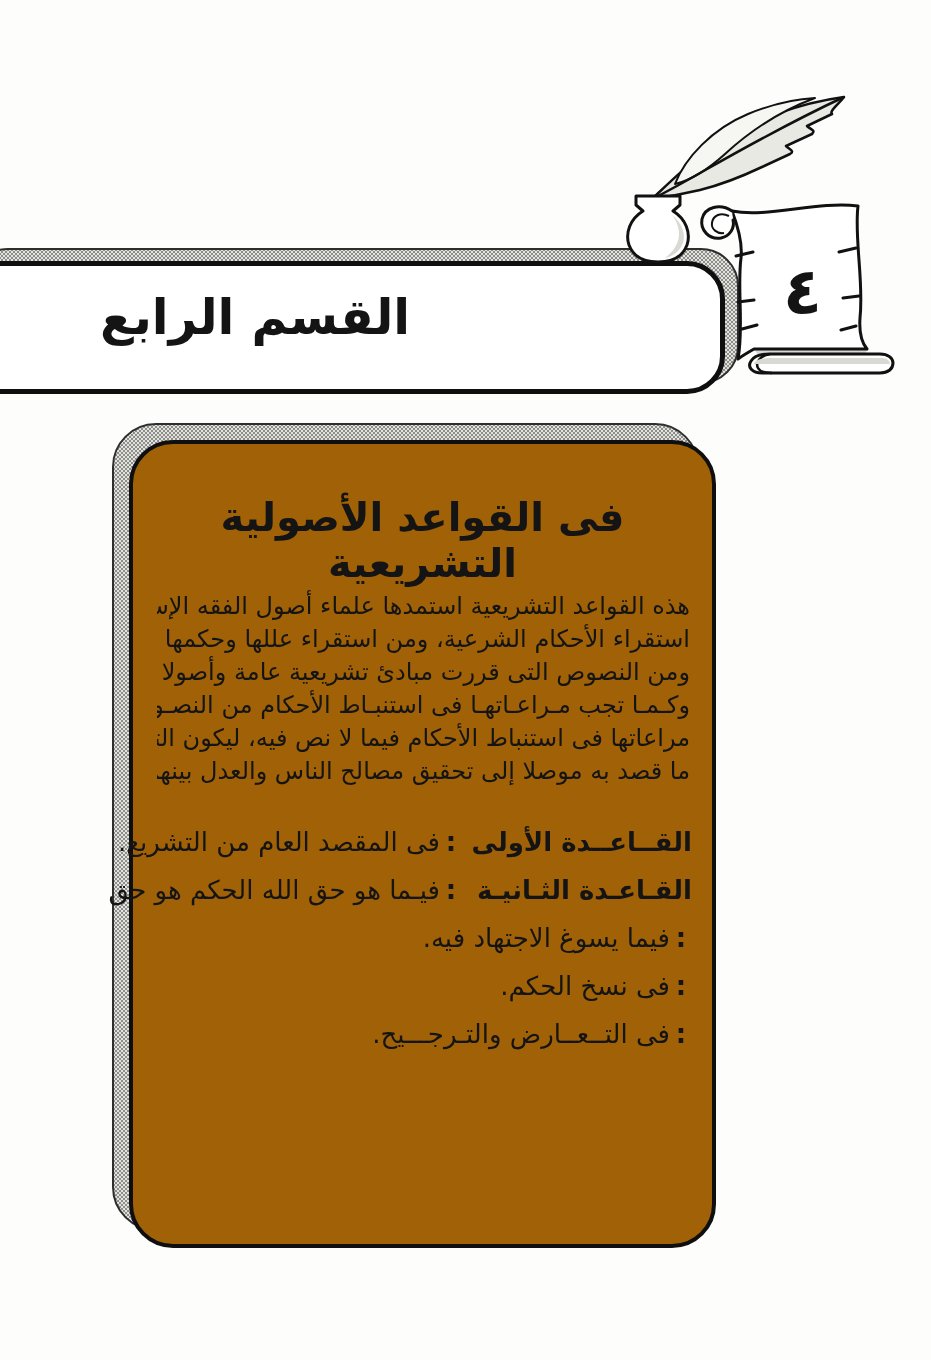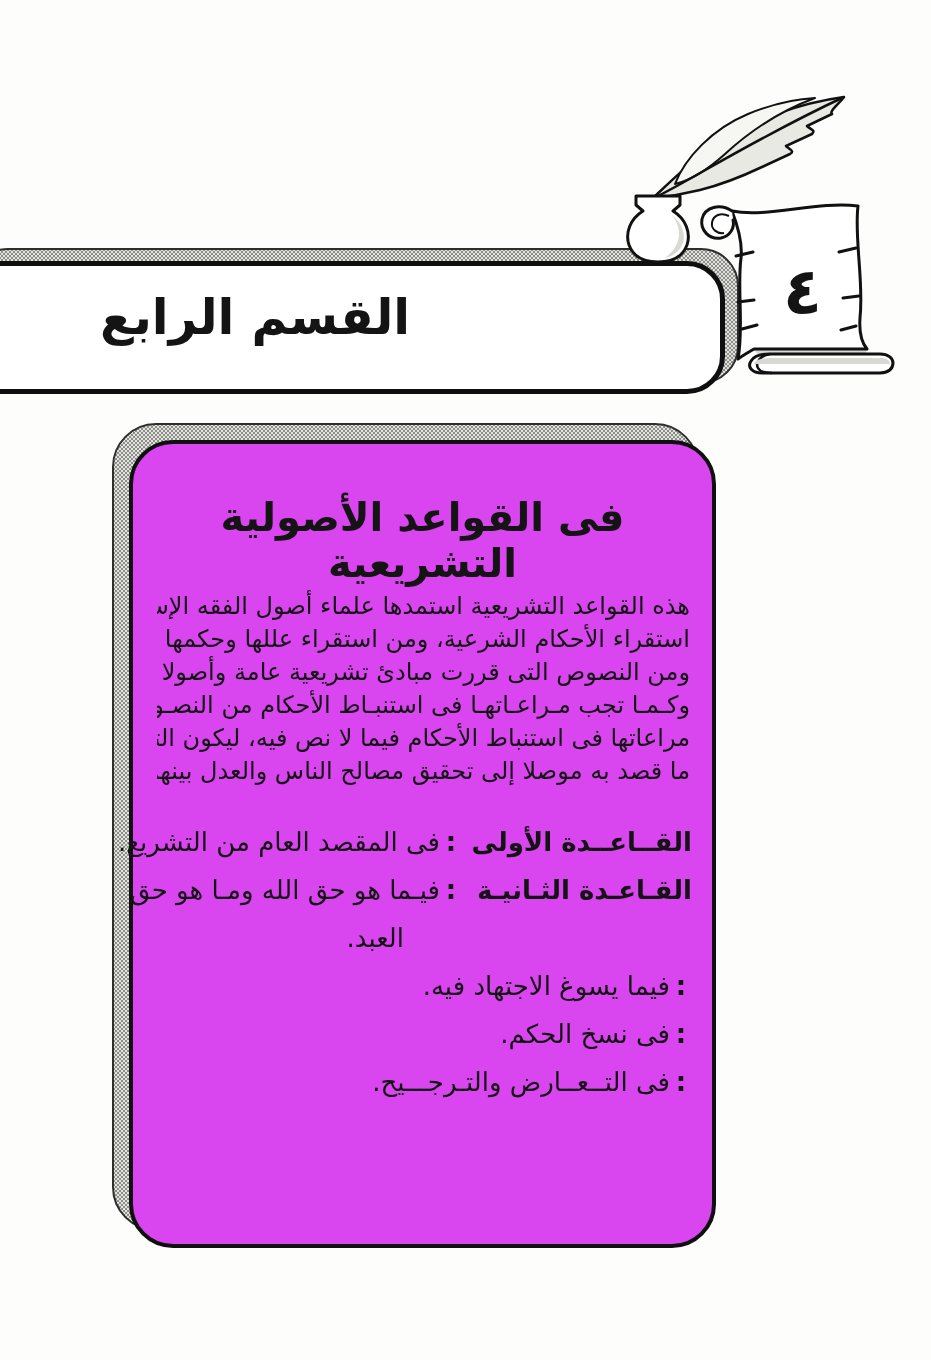--- a/index.html
+++ b/index.html
@@ -61,21 +61,21 @@
   
   .card-shadow {
     position: absolute; left: 112px; top: 423px;
     width: 587px; height: 808px;
     border: 2px solid #2e2e2e; border-radius: 44px;
     z-index: 2;
   }
   .card {
     position: absolute; left: 129px; top: 440px;
     width: 587px; height: 808px;
-    background: #d946ef;
+    background: #a16207;
     border: 4px solid #0f0f0f; border-radius: 44px;
     z-index: 3;
   }
 
   .card-title {
     position: absolute; top: 50px; left: 0;
     width: 100%;
     text-align: center;
     font-size: 40px; font-weight: bold;
   }
@@ -187,21 +187,21 @@
 
       <div class="rule-row">
         <span class="rule-label">القــاعــدة الأولى</span>
         <span class="rule-colon">:</span>
         <span class="rule-desc">فى المقصد العام من التشريع.</span>
       </div>
 
       <div class="rule-row">
         <span class="rule-label">القـاعـدة الثـانيـة</span>
         <span class="rule-colon">:</span>
-        <span class="rule-desc"><span>فيـما هو حق الله ومـا هو حق</span><span class="desc-cont">العبد.</span></span>
+        <span class="rule-desc"><span>فيـما هو حق الله الحكم هو حق</span></span>
       </div>
 
       <div class="rule-row">
         <span class="rule-colon">:</span>
         <span class="rule-desc">فيما يسوغ الاجتهاد فيه.</span>
       </div>
 
       <div class="rule-row">
         <span class="rule-colon">:</span>
         <span class="rule-desc">فى نسخ الحكم.</span>

